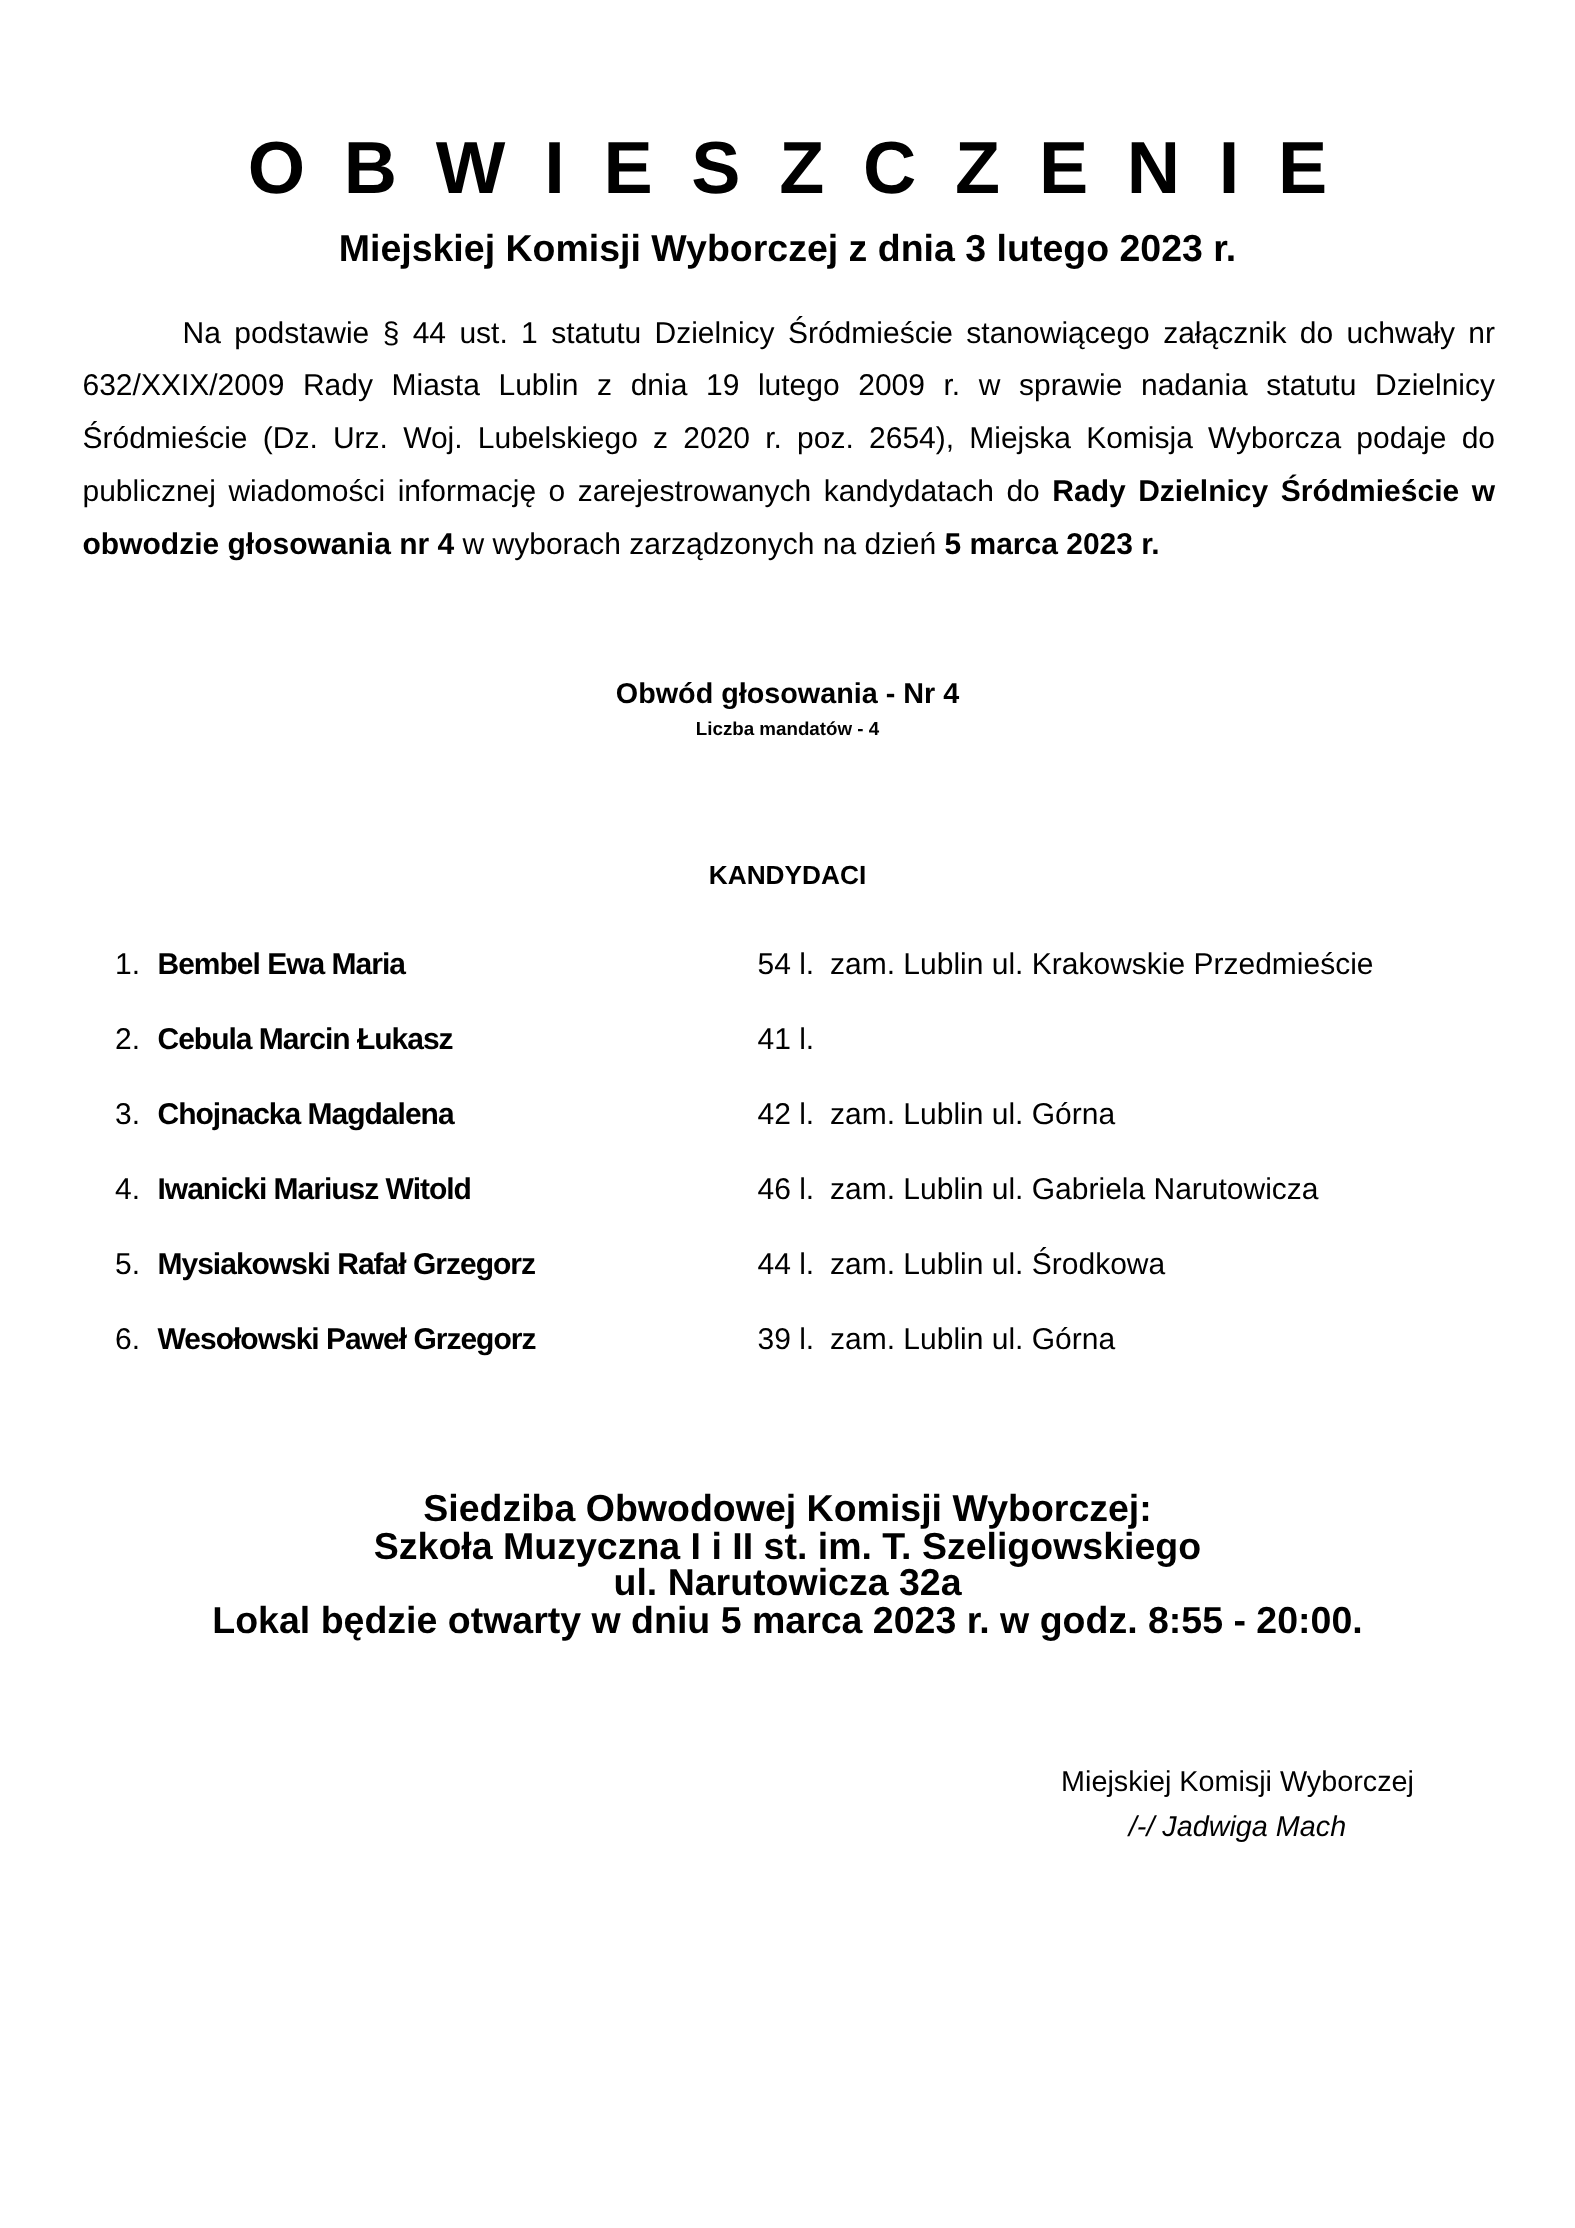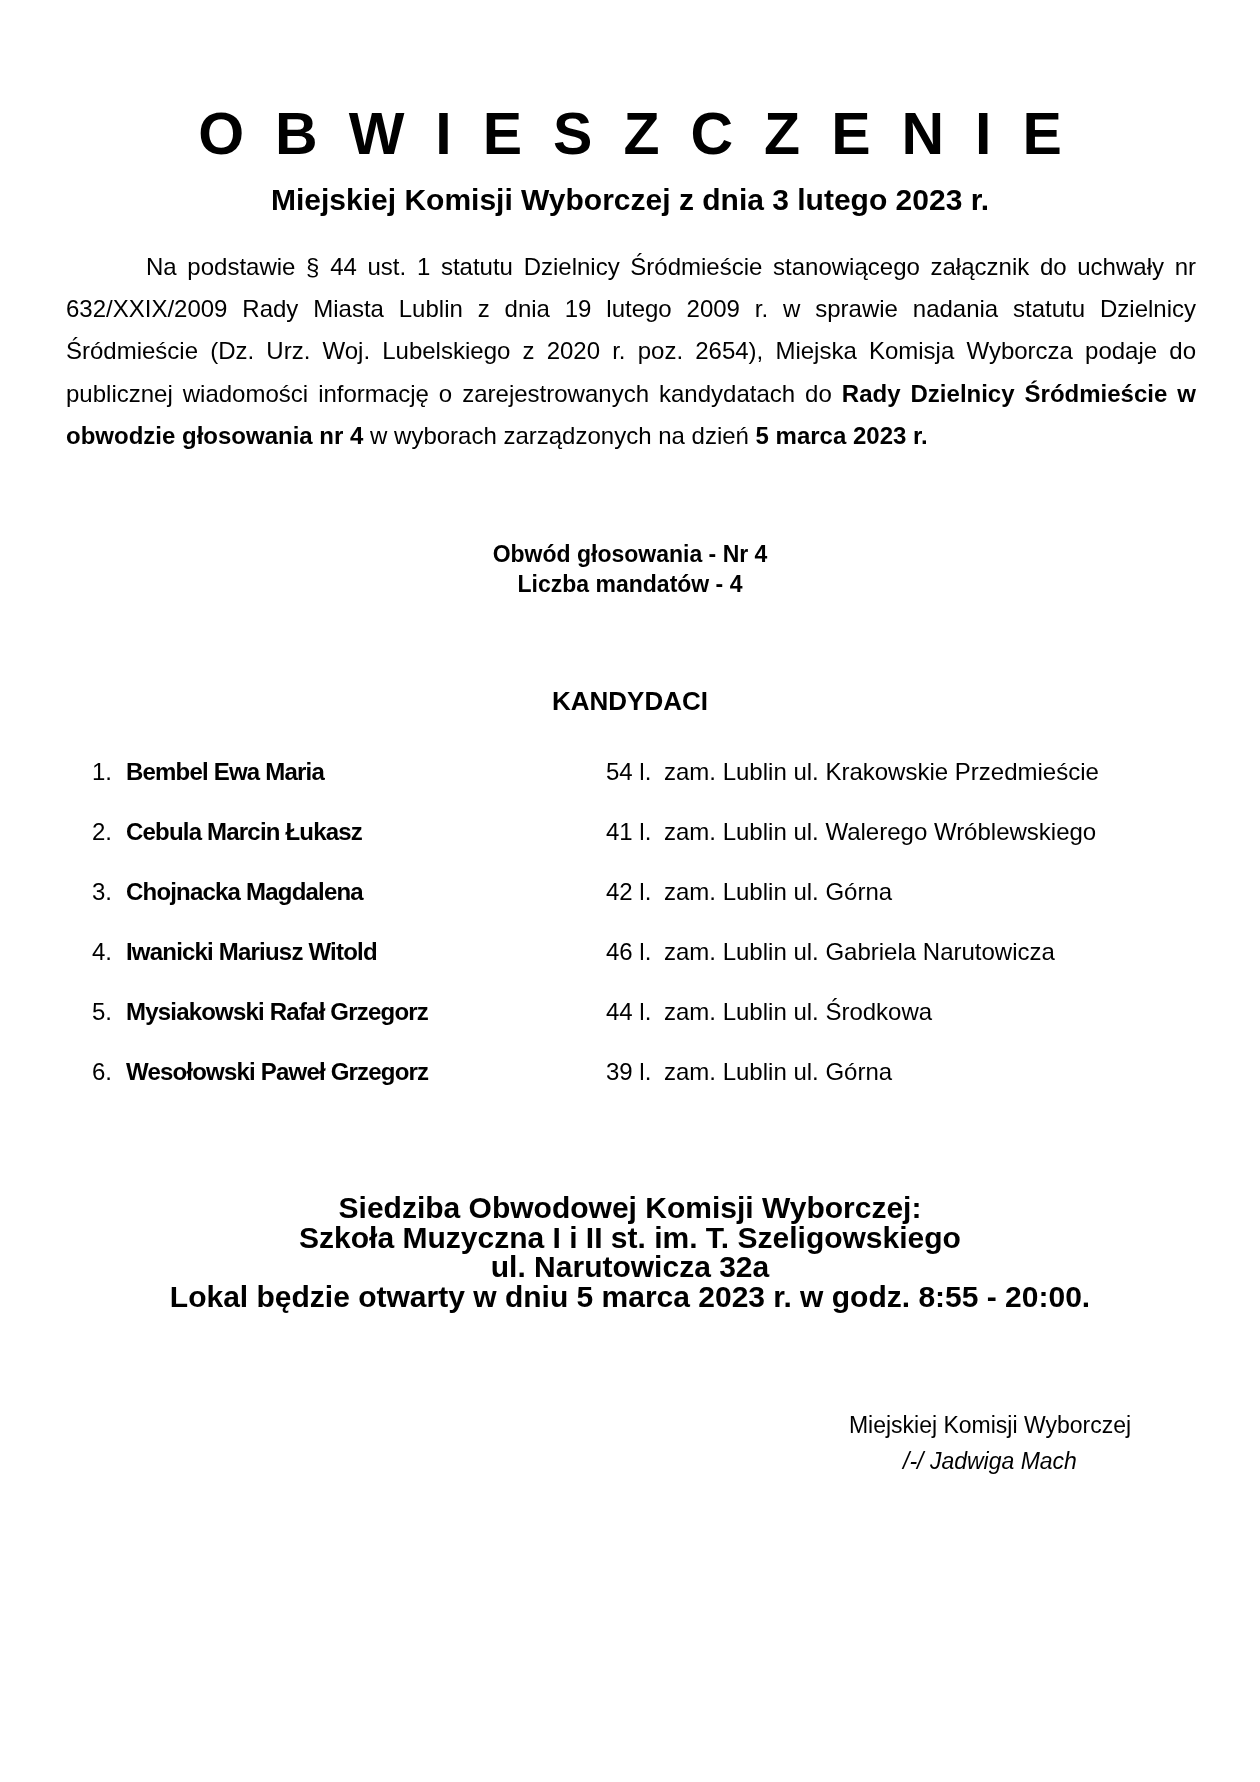--- a/index.html
+++ b/index.html
@@ -17,22 +17,22 @@
     #subtitle { top: 185px; font-size: 30px; font-weight: bold; line-height: 30px; }
 
     #intro {
       top: 246px; left: 66px; width: 1130px; font-size: 24px; line-height: 42.2px;
       text-align: justify;
     }
     #intro .indent { display: inline-block; width: 80px; }
     #intro b { font-weight: bold; }
 
     #district { top: 539px; font-size: 23px; font-weight: bold; line-height: 30px; }
-    #seats { top: 569px; font-size: 23px; font-weight: bold; line-height: 30px; }
-    #cand-heading { top: 686px; font-size: 26px; font-weight: bold; line-height: 30px; }
+    #seats { top: 569px; font-size: 15px; font-weight: bold; line-height: 30px; }
+    #cand-heading { top: 686px; font-size: 21px; font-weight: bold; line-height: 30px; }
 
     #cand-list { top: 757px; left: 0; width: 1260px; }
     .cand-row { position: relative; height: 60px; font-size: 24px; line-height: 30px; }
     .cand-num { position: absolute; left: 92px; }
     .cand-name { position: absolute; left: 126px; font-weight: bold; letter-spacing: -0.8px; }
     .cand-age { position: absolute; left: 606px; }
     .cand-addr { position: absolute; left: 664px; }
 
     #seat { top: 1193px; font-size: 30px; font-weight: bold; line-height: 29.5px; }
     #seat div { height: 29.5px; }
@@ -58,21 +58,20 @@
   <div class="cand-row">
     <span class="cand-num">1.</span>
     <span class="cand-name">Bembel Ewa Maria</span>
     <span class="cand-age">54 l.</span>
     <span class="cand-addr">zam. Lublin ul. Krakowskie Przedmieście</span>
   </div>
   <div class="cand-row">
     <span class="cand-num">2.</span>
     <span class="cand-name">Cebula Marcin Łukasz</span>
     <span class="cand-age">41 l.</span>
-    <span class="cand-addr">zam. Lublin ul. Walerego Wróblewskiego</span>
   </div>
   <div class="cand-row">
     <span class="cand-num">3.</span>
     <span class="cand-name">Chojnacka Magdalena</span>
     <span class="cand-age">42 l.</span>
     <span class="cand-addr">zam. Lublin ul. Górna</span>
   </div>
   <div class="cand-row">
     <span class="cand-num">4.</span>
     <span class="cand-name">Iwanicki Mariusz Witold</span>

